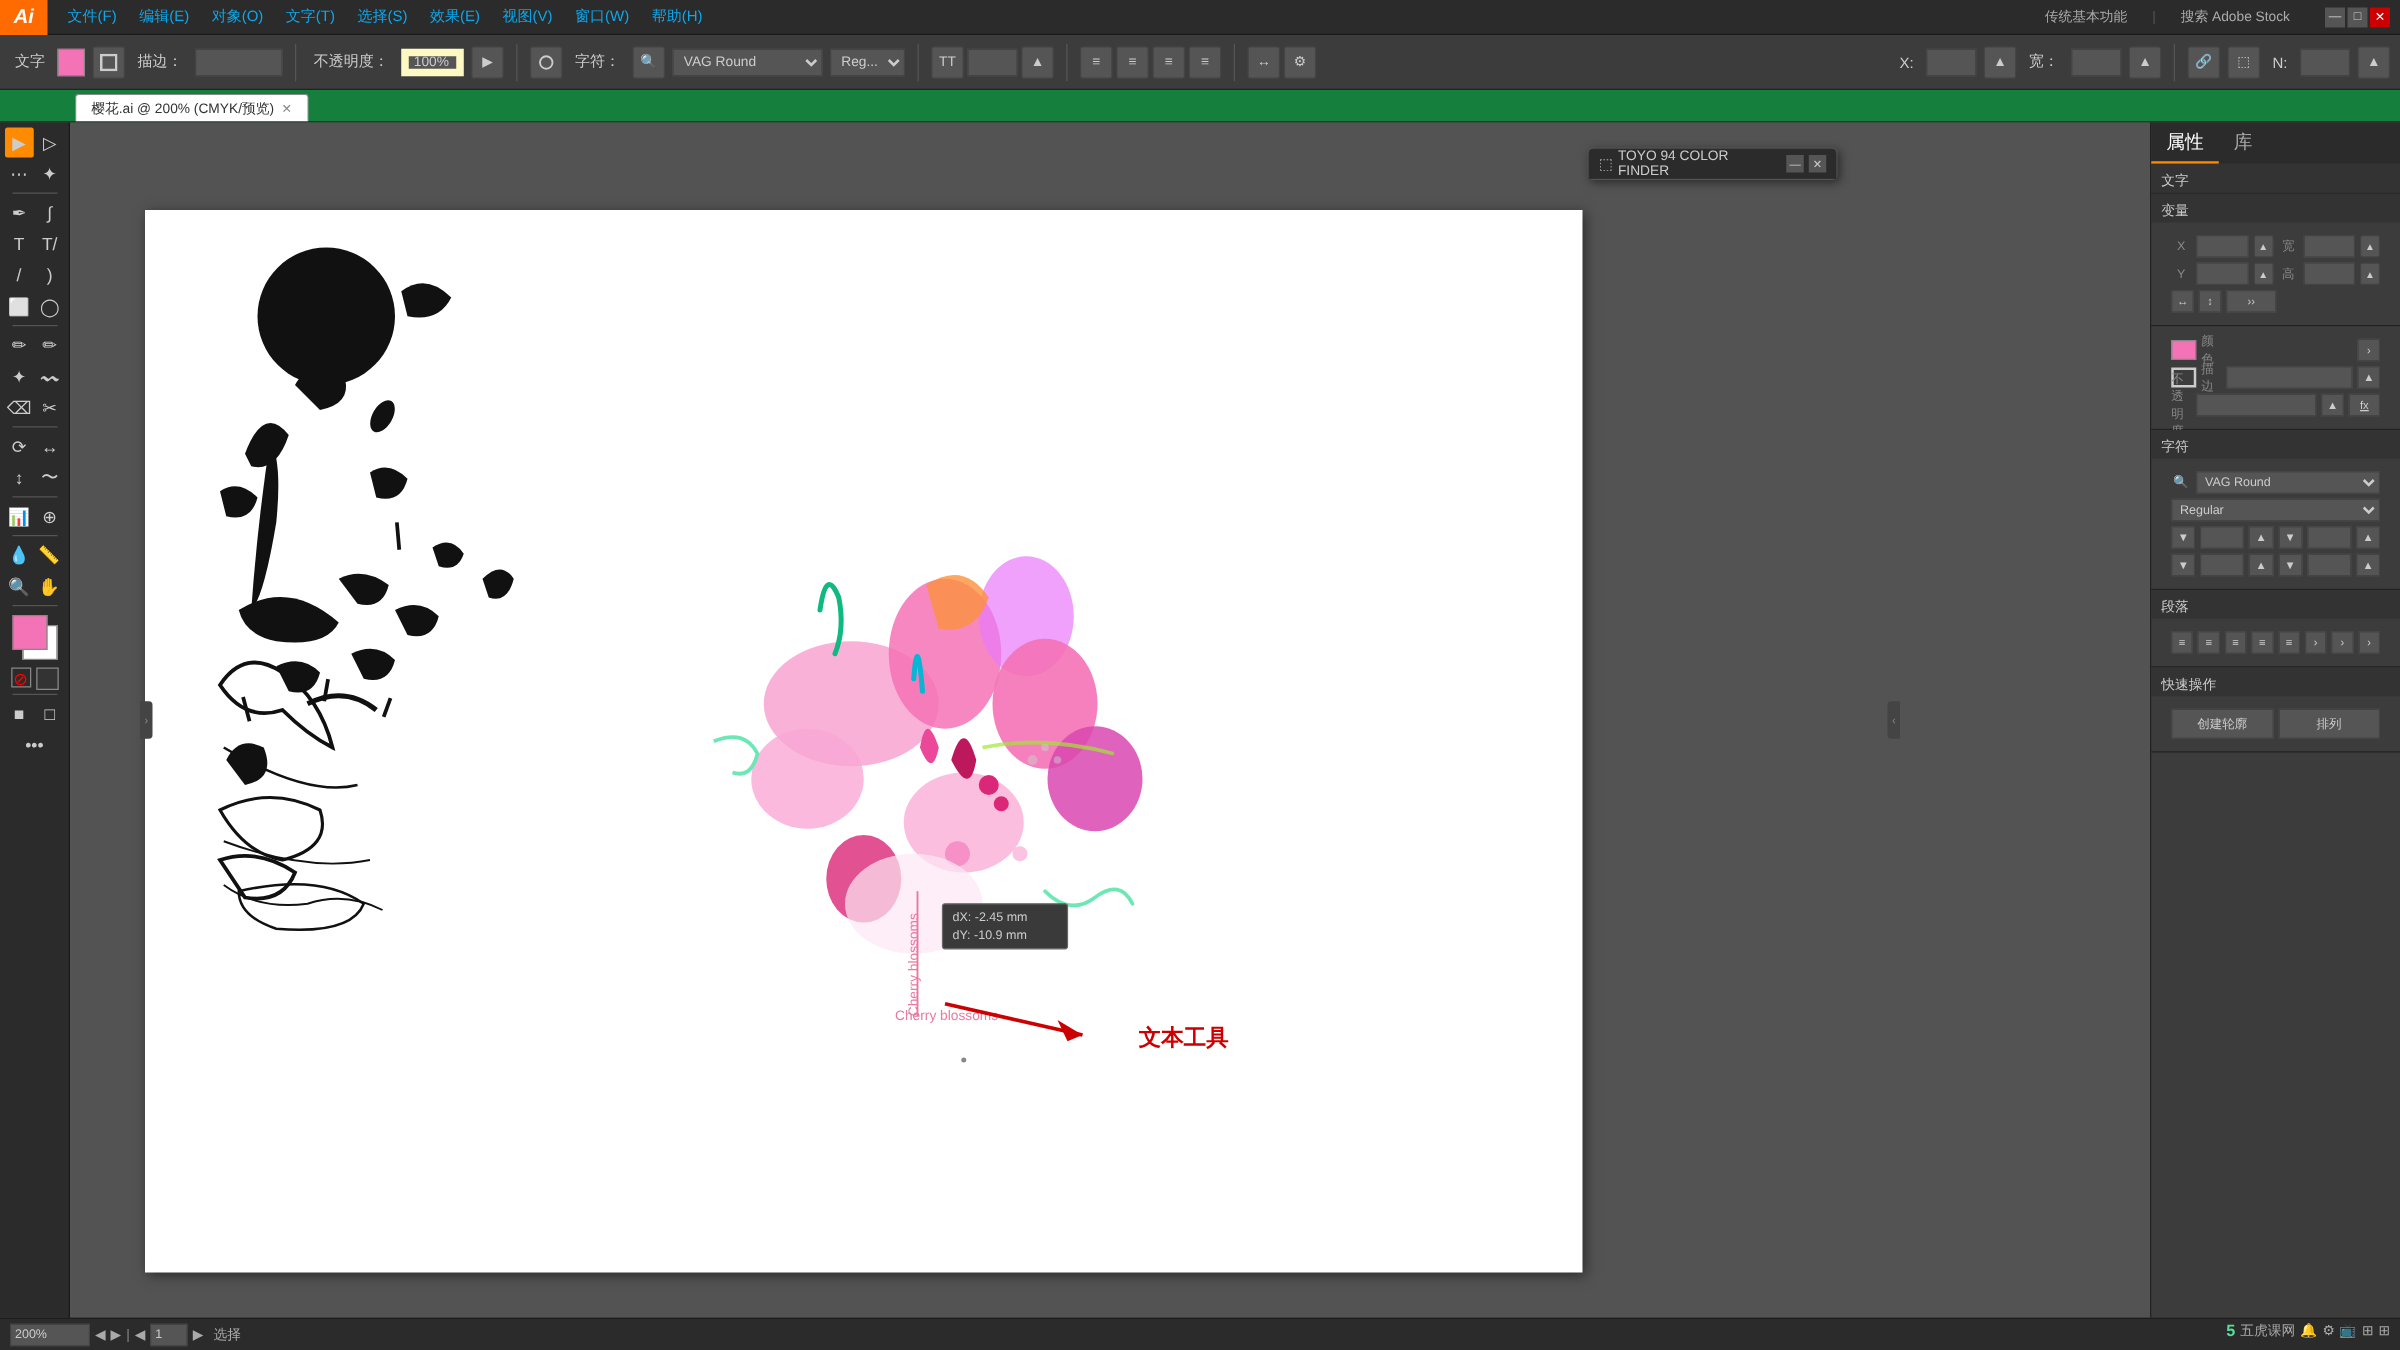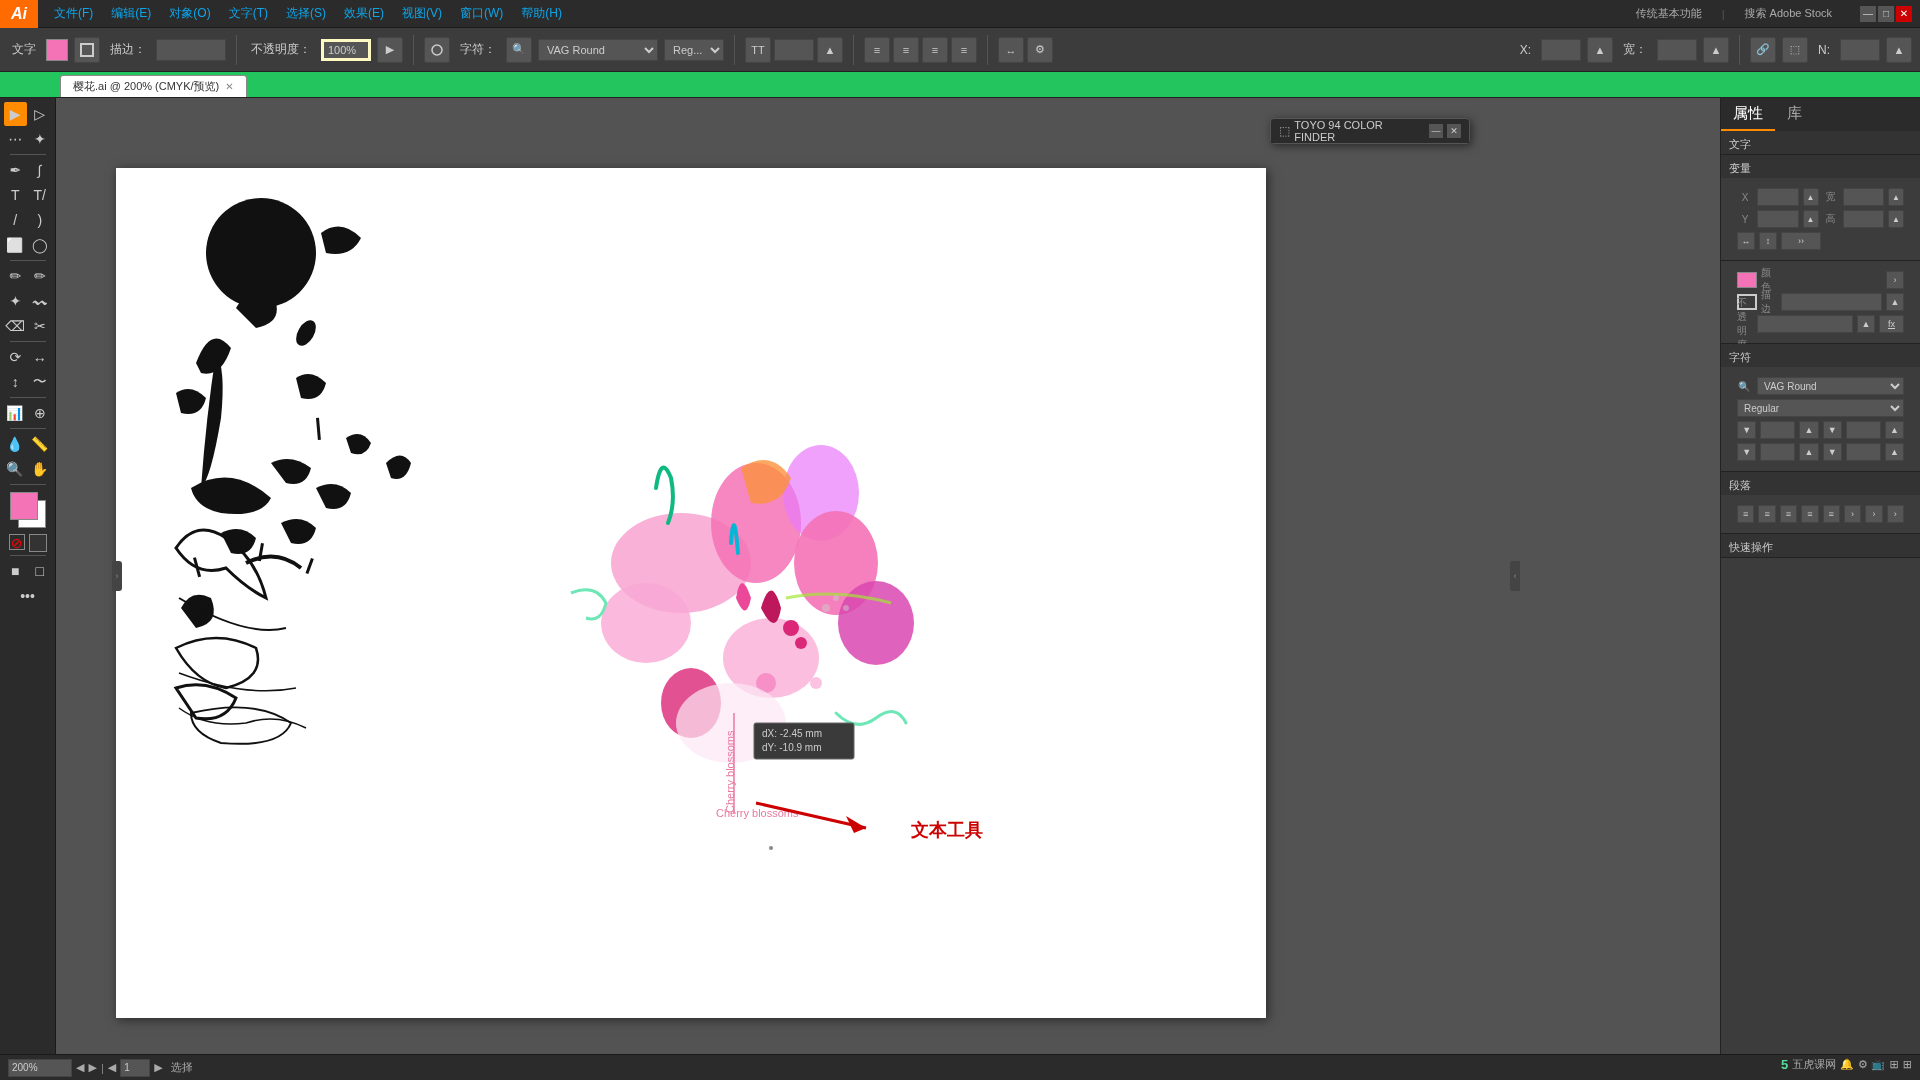--- a/index.html
+++ b/index.html
@@ -29,38 +29,38 @@
       padding: 0 8px; gap: 6px; border-bottom: 1px solid #222; position: relative; z-index: 99;
     }
     .tool-label { color: #ccc; font-size: 12px; padding: 2px 4px; }
     .color-swatch-small { width: 22px; height: 22px; background: #f472b6; border: 1px solid #888; cursor: pointer; }
     .toolbar-icon-btn {
       width: 26px; height: 26px; background: #555; border: 1px solid #444; color: #ccc;
       font-size: 11px; display: flex; align-items: center; justify-content: center; cursor: pointer;
       border-radius: 2px;
     }
     .toolbar-input {
-      height: 22px; background: #555; border: 3px solid #fef9c3; color: #ccc; font-size: 11px;
+      height: 22px; background: #555; border: 6px solid #fef9c3; color: #ccc; font-size: 11px;
       padding: 0 4px; outline: none; width: 50px;
     }
     .toolbar-dropdown {
       height: 22px; background: #555; border: 1px solid #444; color: #ccc; font-size: 11px;
       padding: 0 4px; outline: none; cursor: pointer; width: 70px;
     }
     .toolbar-separator { width: 1px; height: 30px; background: #555; margin: 0 4px; }
     .font-dropdown {
       height: 22px; background: #555; border: 1px solid #444; color: #ccc; font-size: 11px;
       padding: 0 4px; outline: none; cursor: pointer; width: 120px;
     }
     .toolbar-group { display: flex; align-items: center; gap: 3px; }
     .toolbar-num-input { width: 40px; height: 22px; background: #555; border: 1px solid #444; color: #ccc; font-size: 11px; padding: 0 4px; outline: none; }
 
     
     #tab-bar {
-      width: 100%; height: 26px; background: #22c55e; display: flex; align-items: flex-end;
+      width: 100%; height: 26px; background: #15803d; display: flex; align-items: flex-end;
       border-bottom: 1px solid #222; padding-left: 60px;
     }
     .tab {
       height: 22px; padding: 0 12px; background: #3a3a3a; border: 1px solid #555;
       border-bottom: none; color: #ccc; font-size: 11px; display: flex; align-items: center;
       gap: 6px; cursor: pointer; border-radius: 3px 3px 0 0;
     }
     .tab.active { background: #fff; color: #333; border-color: #888; }
     .tab-close { font-size: 10px; color: #888; cursor: pointer; }
 
@@ -564,20 +564,26 @@
           <button class="align-btn">≡</button>
           <button class="align-btn">›</button>
           <button class="align-btn">›</button>
           <button class="align-btn">›</button>
         </div>
       </div>
     </div>
 
     <div class="panel-section">
       <div class="section-title">快速操作</div>
+      <div class="panel-content">
+        <div class="prop-row">
+          <button class="quick-action-btn">创建轮廓</button>
+          <button class="quick-action-btn">排列</button>
+        </div>
+      </div>
     </div>
   </div>
 </div>
 
 <div id="status-bar">
   <div class="status-zoom">
     <input class="status-input" value="200%" style="width: 64px;">
     <button style="background:transparent; border:none; color:#aaa; cursor:pointer; font-size:11px;">◀</button>
     <button style="background:transparent; border:none; color:#aaa; cursor:pointer; font-size:11px;">▶</button>
     <span style="color:#888;">|</span>

